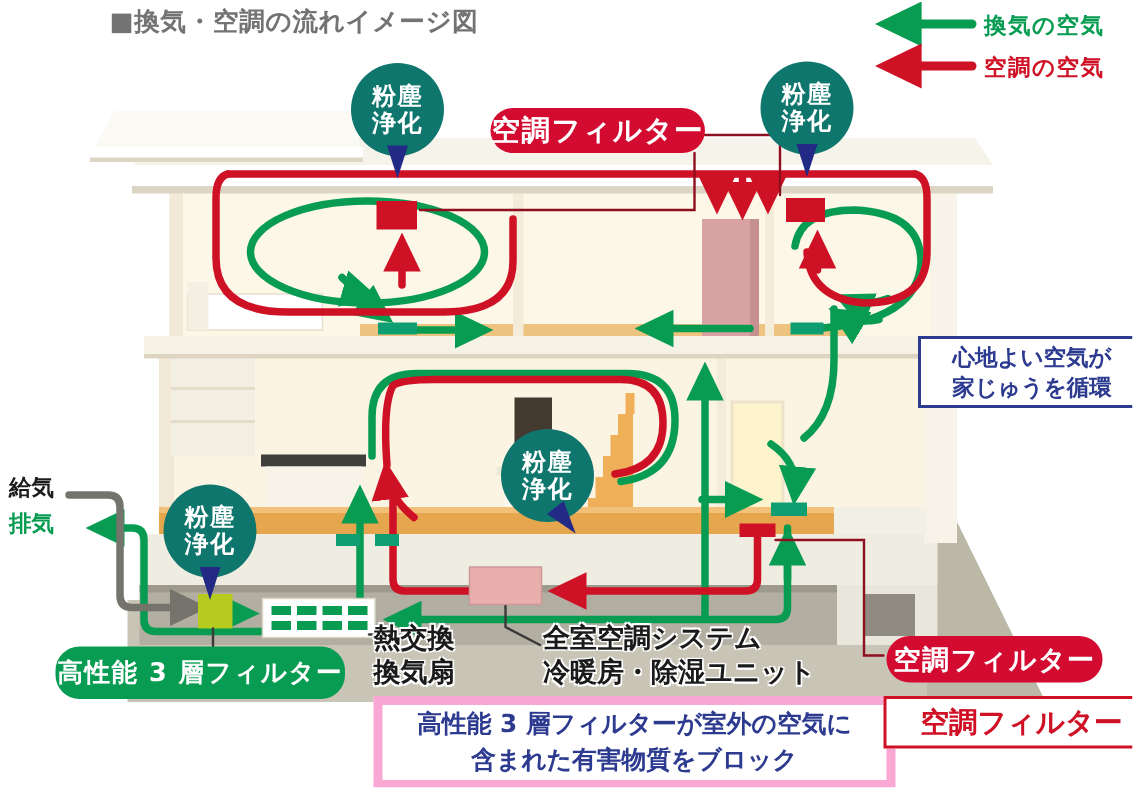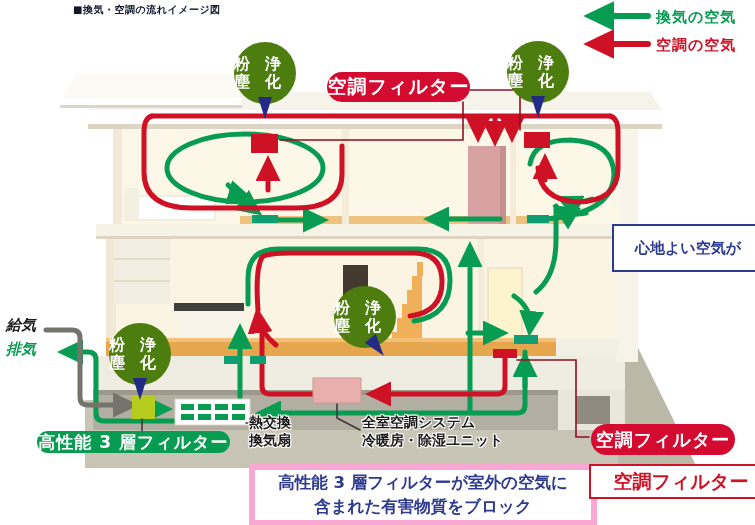--- a/index.html
+++ b/index.html
@@ -1,39 +1,39 @@
 <!DOCTYPE html>
 <html><head>
 <meta charset="utf-8">
 <style>
   html,body{margin:0;padding:0;background:#fff;}
   #stage{position:relative;width:755px;height:525px;background:#fff;overflow:hidden;
          font-family:"DejaVu Sans","Liberation Sans",sans-serif;}
   #stage svg{position:absolute;left:0;top:0;}
   .abs{position:absolute;}
-  .title{font-size:10px;font-weight:bold;color:#0f172a;letter-spacing:.5px;}
+  .title{font-size:17px;font-weight:bold;color:#737373;letter-spacing:.5px;}
   .legend-text{font-size:15px;font-weight:bold;letter-spacing:1px;
     text-shadow:-1px -1px 0 #fff,1px -1px 0 #fff,-1px 1px 0 #fff,1px 1px 0 #fff;}
   .green-t{color:#089c52;} .red-t{color:#cf1126;} .navy-t{color:#2c3a8f;}
-  .balloon{width:62px;height:62px;border-radius:50%;background:#4d7c0f;color:#fff;
-    display:flex;flex-direction:row;align-items:center;justify-content:center;
+  .balloon{width:62px;height:62px;border-radius:50%;background:#0f766e;color:#fff;
+    display:flex;flex-direction:column;align-items:center;justify-content:center;
     font-size:16px;font-weight:bold;line-height:1.12;z-index:6;letter-spacing:1px;}
   .balloon::after{content:"";position:absolute;top:55px;left:24px;width:0;height:0;
     border-left:7px solid transparent;border-right:7px solid transparent;
     border-top:22px solid #232a85;}
   .balloon.tail-right::after{left:36px;top:50px;transform:rotate(-38deg);}
   .pill{border-radius:16px;color:#fff;font-weight:bold;display:flex;align-items:center;
     justify-content:center;letter-spacing:1px;z-index:5;}
   .pill.red{background:#d40b31;} .pill.green{background:#089c52;}
   .frame{background:#fff;font-weight:bold;text-align:left;z-index:5;
     display:flex;flex-direction:column;align-items:center;justify-content:center;margin-left:19px;}
-  .outlined{font-weight:bold;color:#1a1a1a;font-size:14px;line-height:1.25;z-index:5;
+  .outlined{font-weight:bold;color:#1a1a1a;font-size:18px;line-height:1.25;z-index:5;
     text-shadow:-1px -1px 0 #fff,1px -1px 0 #fff,-1px 1px 0 #fff,1px 1px 0 #fff,0 0 2px #fff;font-family:Liberation Serif, serif;}
   .flow-label{font-size:15px;font-weight:bold;z-index:6;
-    text-shadow:-1px -1px 0 #fff,1px -1px 0 #fff,-1px 1px 0 #fff,1px 1px 0 #fff;font-style:italic;}
+    text-shadow:-1px -1px 0 #fff,1px -1px 0 #fff,-1px 1px 0 #fff,1px 1px 0 #fff;}
 </style>
 </head>
 <body>
 
 <div id="stage">
 
 <svg width="755" height="525" viewBox="0 0 755 525">
   <defs>
     <marker id="mg" markerWidth="5.2" markerHeight="5" refX="3.4" refY="2.5" orient="auto">
       <path d="M0,0 L5.2,2.5 L0,5 Z" fill="#089c52"></path>
@@ -200,26 +200,27 @@
 </div>
 <div class="abs balloon" style="left:109px;top:323px;">
   <span>粉塵</span>
   <span>浄化</span>
 </div>
 
 <div class="abs pill red" style="left:327px;top:72px;width:143px;height:30px;font-size:19px;">空調フィルター</div>
 
 <div class="abs frame navy-t" style="left:593px;top:224px;width:148px;height:44px;border:2.5px solid #2c3a8f;font-size:15px;line-height:1.35;">
   <span>心地よい空気が</span>
+  <span>家じゅうを循環</span>
 </div>
 
 <div class="abs flow-label" style="left:6px;top:316px;color:#1c1c1c;">給気</div>
 <div class="abs flow-label green-t" style="left:6px;top:340px;">排気</div>
 
-<div class="abs pill green" style="left:37px;top:431px;width:193px;height:22px;font-size:17px;">高性能 3 層フィルター</div>
+<div class="abs pill green" style="left:37px;top:431px;width:193px;height:35px;font-size:17px;">高性能 3 層フィルター</div>
 
 
 <div class="abs outlined" style="left:249px;top:414px;">
   <div>熱交換</div>
   <div>換気扇</div>
 </div>
 
 <div class="abs outlined" style="left:362px;top:414px;">
   <div>全室空調システム</div>
   <div>冷暖房・除湿ユニット</div>

